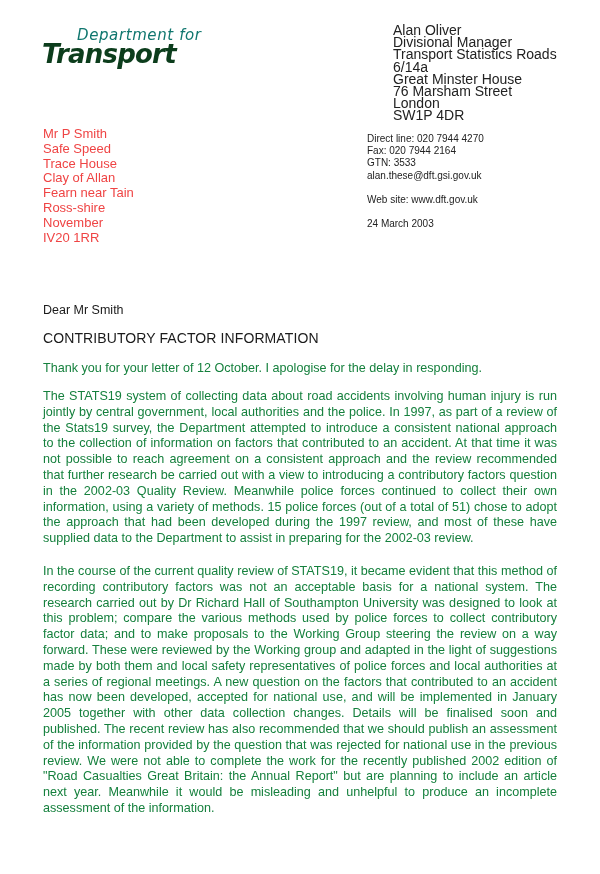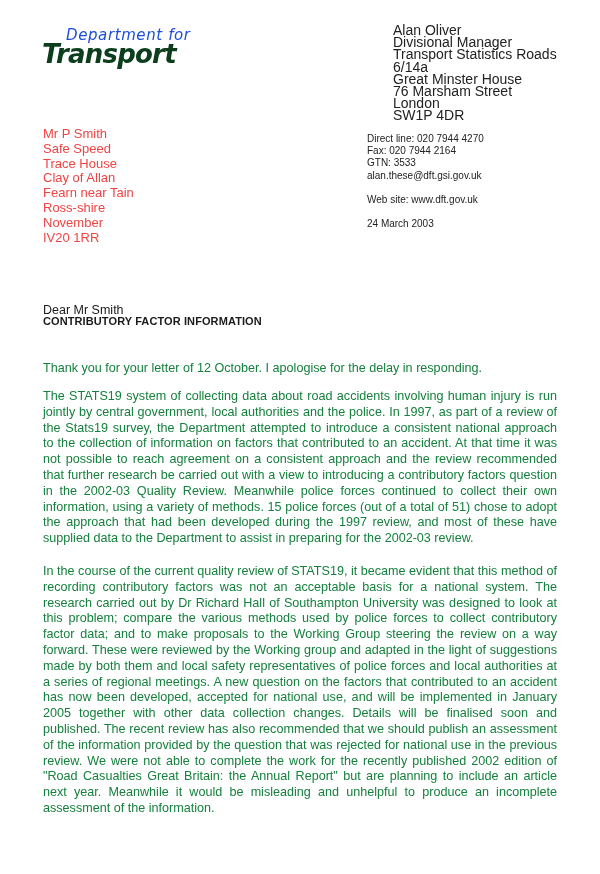--- a/index.html
+++ b/index.html
@@ -16,28 +16,28 @@
       font-family: "Liberation Sans", sans-serif;
     }
     .logo {
       position: absolute;
       left: 42px;
       top: 26px;
       color: #0f4a22;
     }
     .logo-dept {
       position: absolute;
-      left: 24px;
+      left: 35px;
       top: 0px;
       font-family: "DejaVu Sans", sans-serif;
       font-style: italic;
       font-size: 15px;
       letter-spacing: 0.6px;
       white-space: nowrap;
-      color: #1d4ed8;
+      color: #0f766e;
     }
     .logo-transport {
       position: absolute;
       left: 0px;
       top: 13px;
       font-family: "DejaVu Sans", sans-serif;
       font-style: italic;
       font-weight: bold;
       font-size: 26px;
       letter-spacing: -0.8px;
@@ -89,23 +89,23 @@
     .salutation {
       position: absolute;
       left: 43px;
       top: 303px;
       font-size: 12.5px;
       line-height: 15px;
     }
     .subject {
       position: absolute;
       left: 43px;
-      top: 314px;
-      font-size: 11px;
-      font-weight: bold;
+      top: 331px;
+      font-size: 14px;
+      font-weight: normal;
       line-height: 15px;
       letter-spacing: 0.1px;
     }
     .para {
       position: absolute;
       left: 43px;
       width: 514px;
       font-size: 12.6px;
       line-height: 15.8px;
       text-align: justify;

